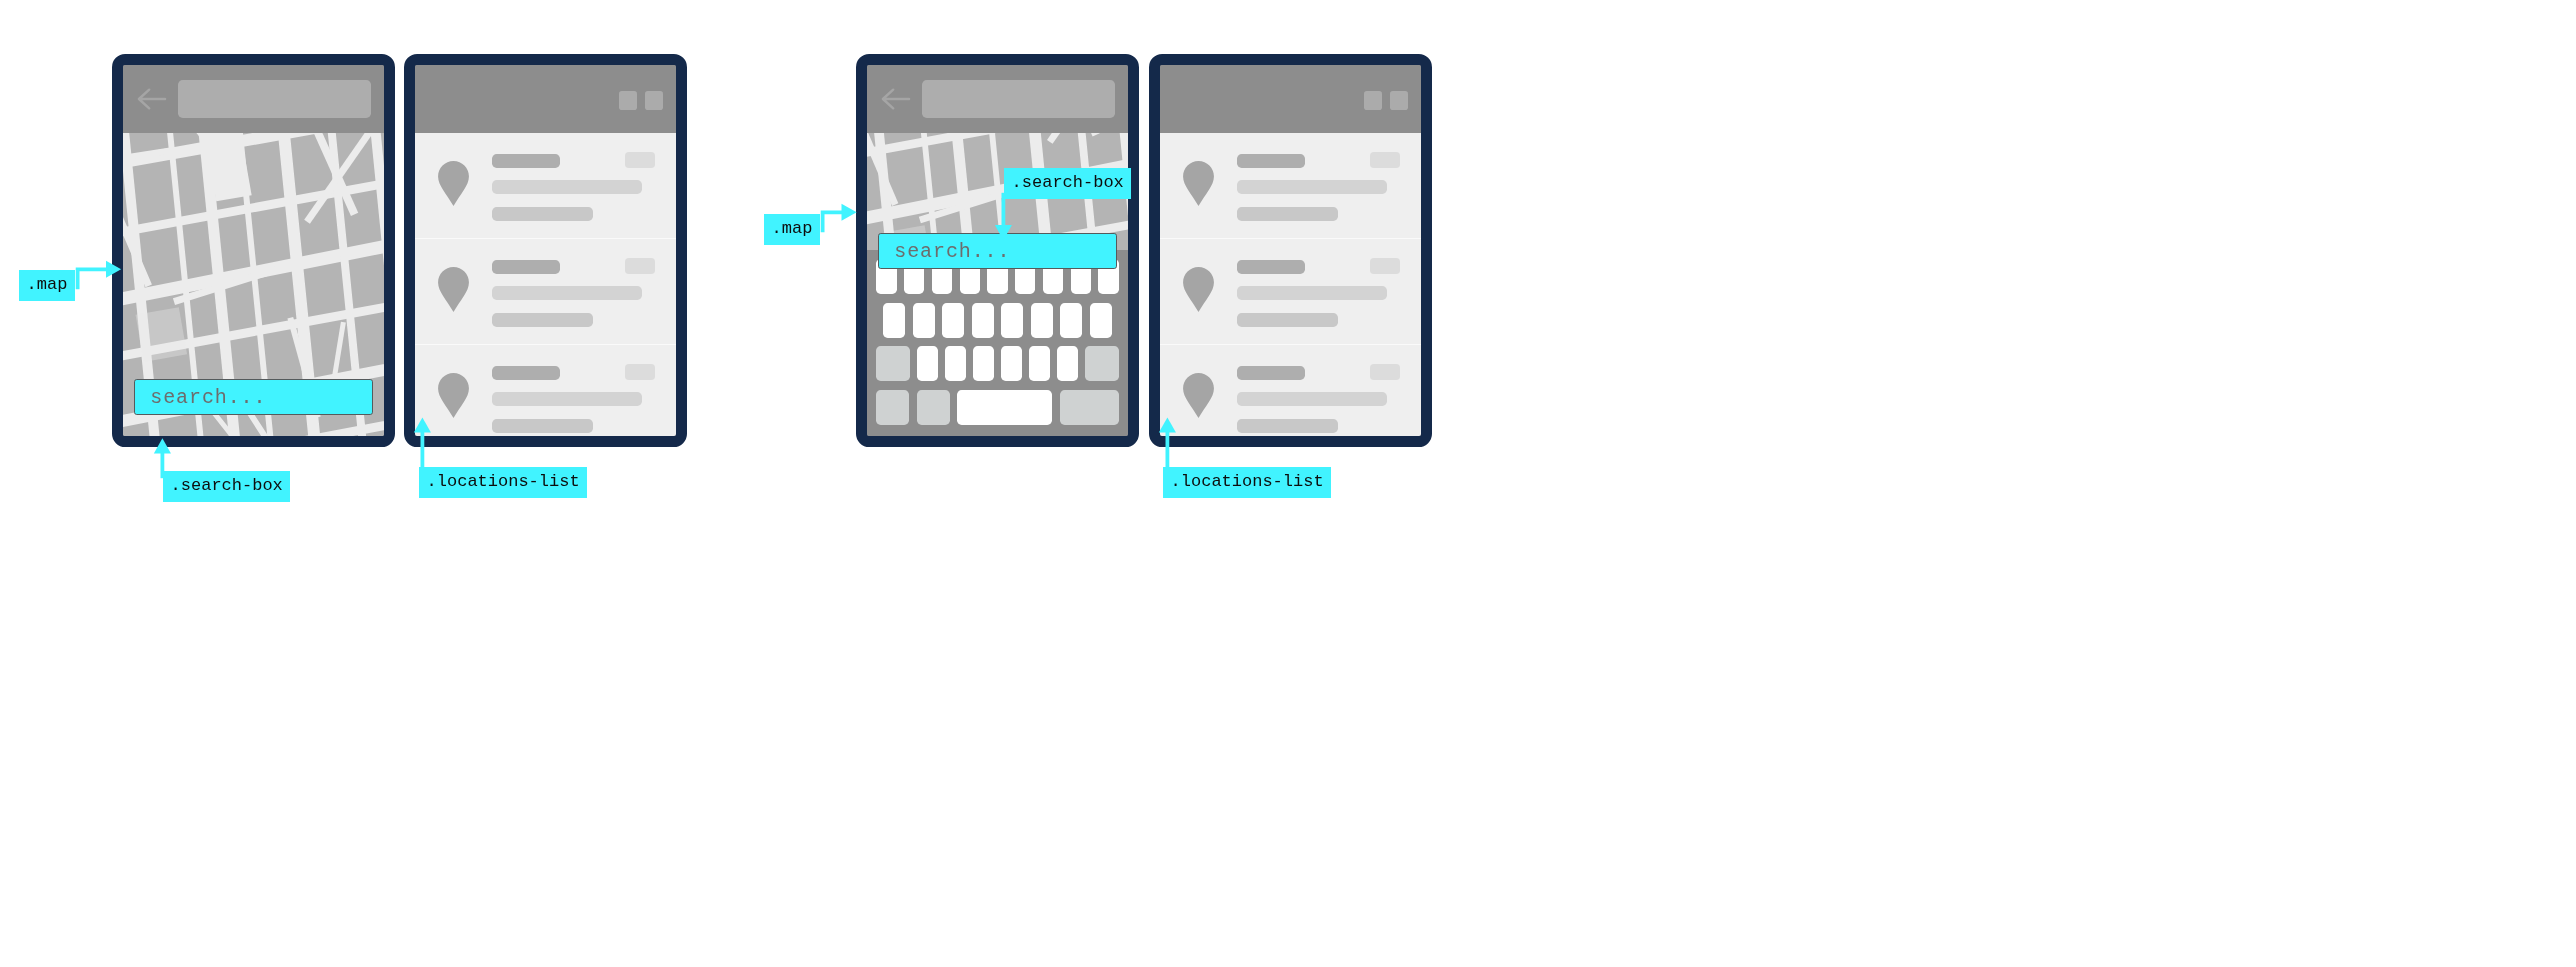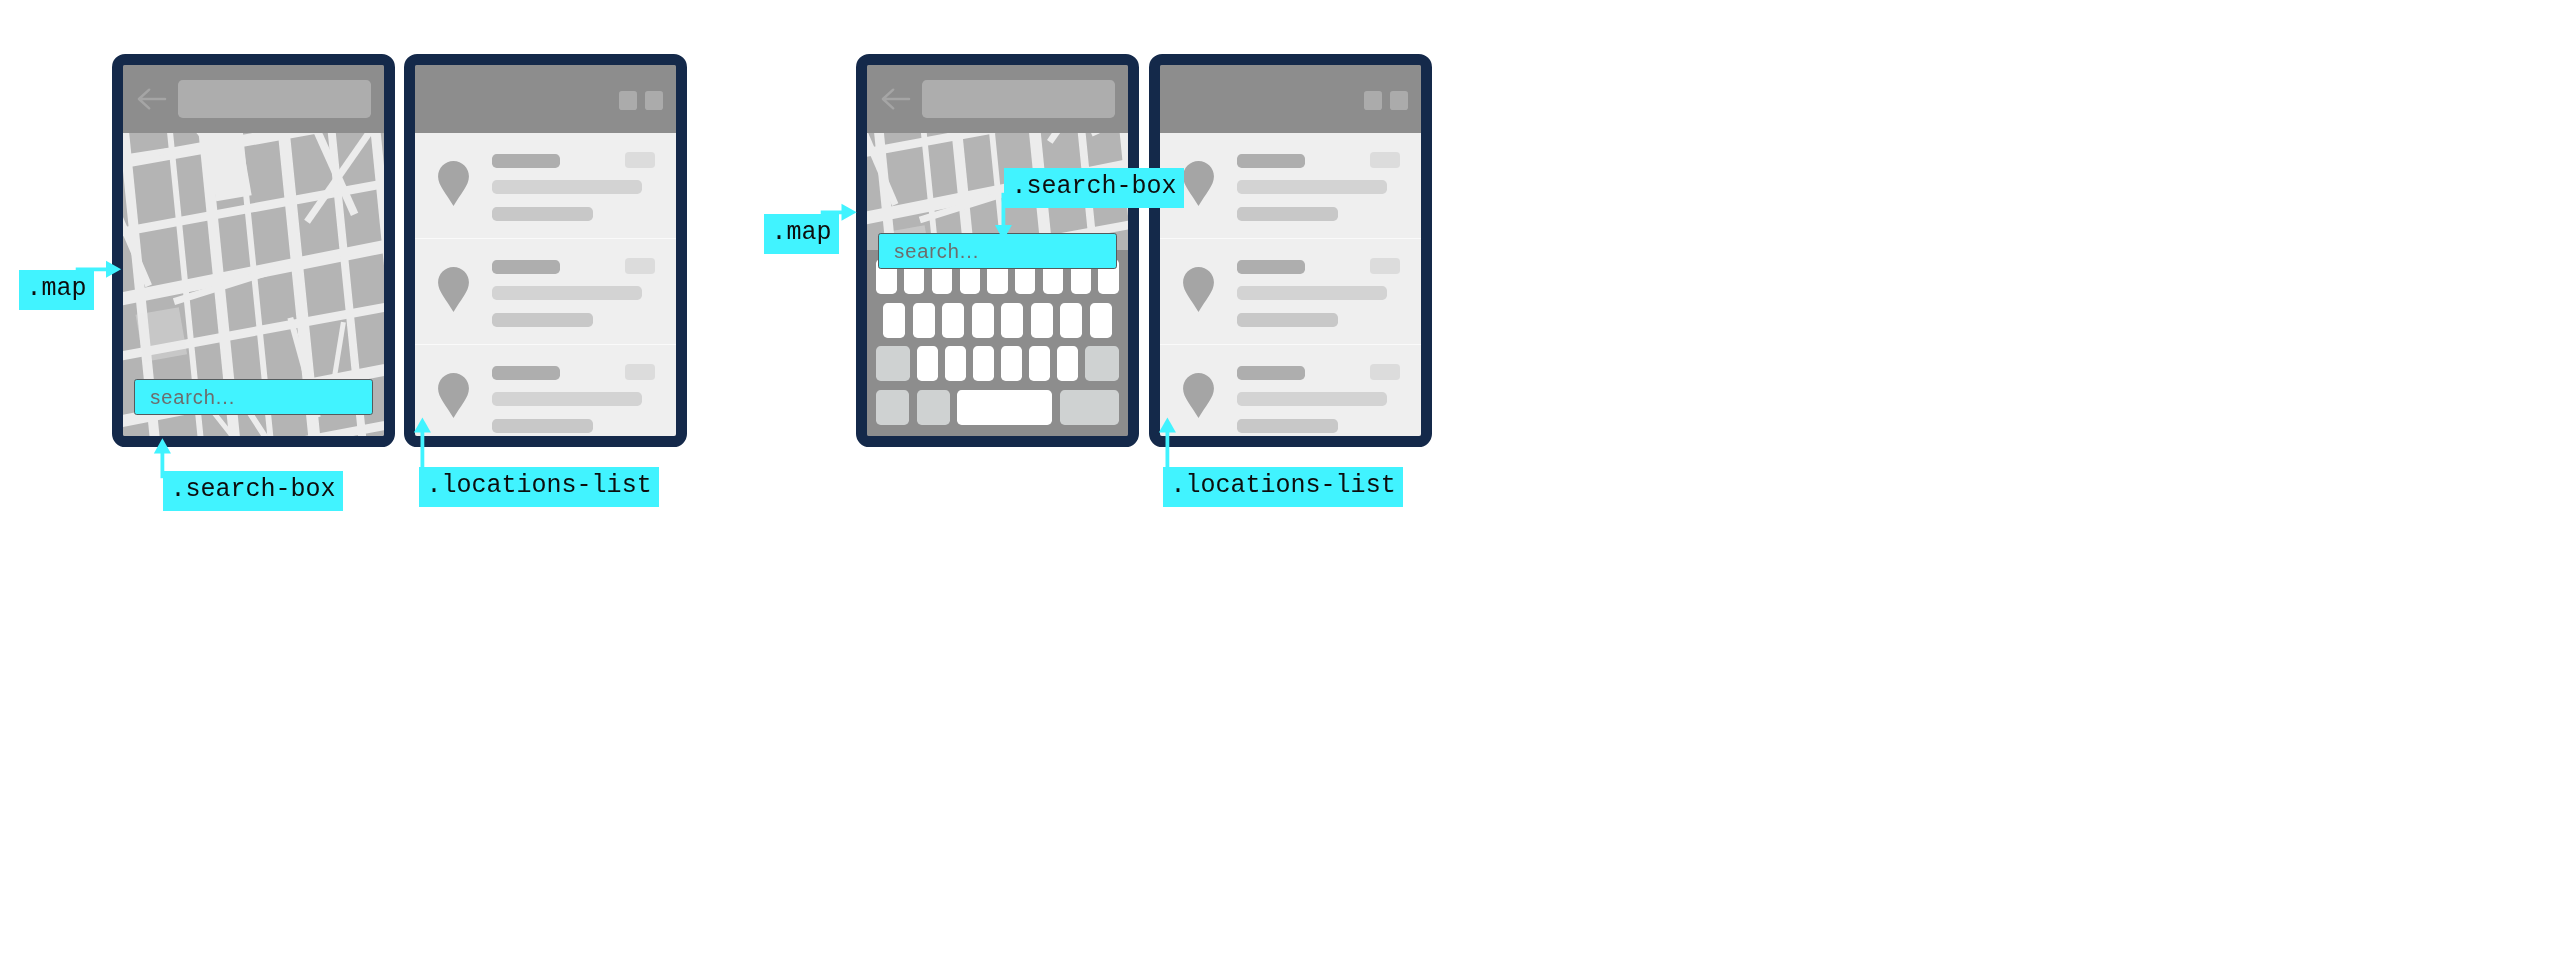--- a/index.html
+++ b/index.html
@@ -91,21 +91,21 @@
     box-sizing: border-box;
     background: #41f3ff;
     border: 1.9px solid #555a5c;
     border-radius: 2.8px;
     display: flex;
     align-items: center;
     padding-left: 15px;
     color: #6d6d6d;
     font-size: 20px;
     letter-spacing: 0.9px;
-    font-family: Liberation Sans, sans-serif;
+    font-family: Liberation Mono, monospace;
   }
 
   
   .keyboard {
     position: absolute;
     left: 0; right: 0; bottom: 0;
     background: #8d8d8d;
     padding: 9.4px 5.7px 11.3px 5.7px;
     box-sizing: border-box;
   }
@@ -171,21 +171,21 @@
     border-radius: 3.8px;
     background: #dcdcdc;
   }
 
   
   .ann-label {
     position: absolute;
     background: #41f3ff;
     color: #0d0d0d;
     font-family: "Liberation Mono", "DejaVu Sans Mono", monospace;
-    font-size: 25px;
+    font-size: 17px;
     line-height: 1.05;
     padding: 5.7px 7.6px 7.6px 7.6px;
     white-space: nowrap;
     z-index: 40;
     text-align: right;
   }
   .ann-svg {
     position: absolute;
     z-index: 35;
     overflow: visible;

